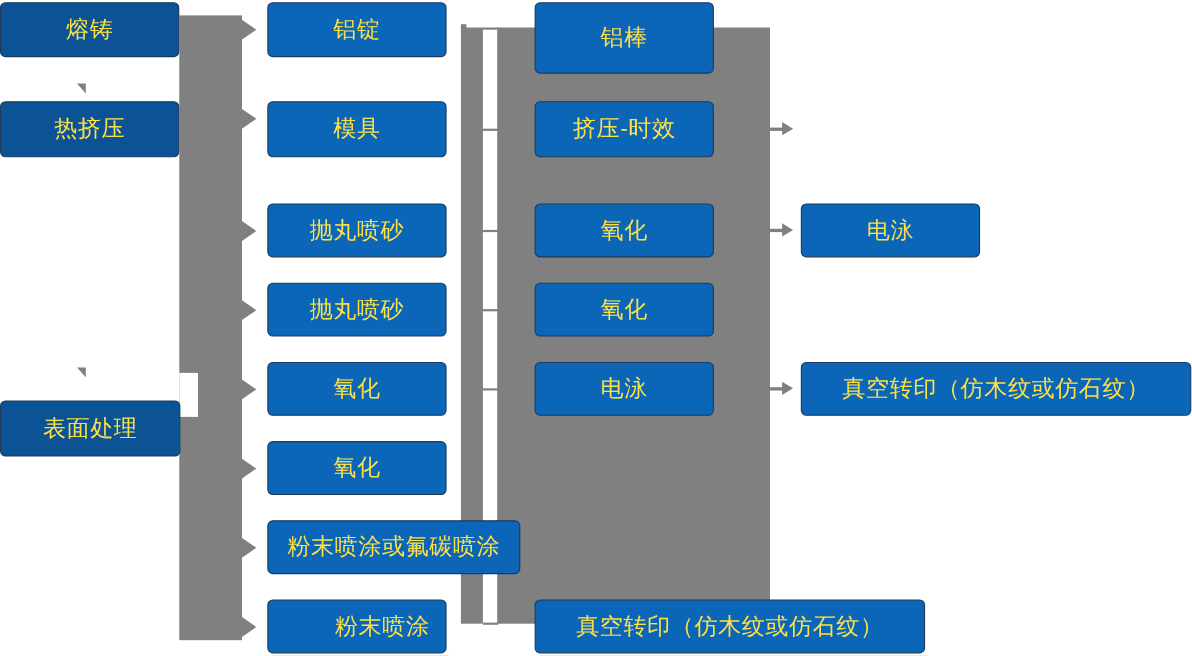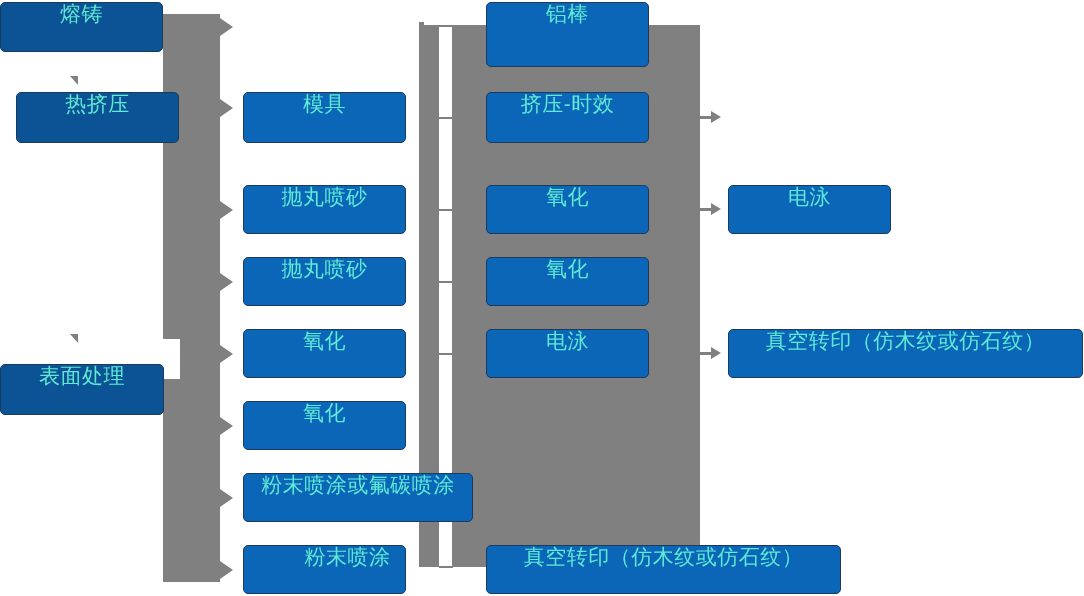--- a/index.html
+++ b/index.html
@@ -45,23 +45,23 @@
     position: absolute;
     background: #808080;
     height: 3px;
     width: 12px;
   }
   
   .node {
     position: absolute;
     box-sizing: border-box;
     display: flex;
-    align-items: flex-start;
+    align-items: center;
     justify-content: center;
-    color: #5eead4;
+    color: #fde047;
     font-size: 21px;
     line-height: 1;
     letter-spacing: 0.5px;
     border: 1px solid #1b3a5c;
     border-radius: 5px;
     white-space: nowrap;
     text-shadow: 0 0 0 rgba(0,0,0,0);
   }
   .node.dark {
     background: #0B5394;
@@ -128,28 +128,31 @@
   <div class="small-arrow-tail" style="left:700px; top:208px;"></div>
   <div class="small-arrow" style="left:711px; top:203px;"></div>
 
   <div class="small-arrow-tail" style="left:700px; top:352px;"></div>
   <div class="small-arrow" style="left:711px; top:347px;"></div>
 
   <div class="node dark" style="left:0px; top:2px; width:163px; height:50px;">
     <span>熔铸</span>
   </div>
 
-  <div class="node dark" style="left:16px; top:92px; width:163px; height:51px;">
+  <div class="node dark" style="left:0px; top:92px; width:163px; height:51px;">
     <span>热挤压</span>
   </div>
 
   <div class="node dark" style="left:0px; top:364px; width:164px; height:51px;">
     <span>表面处理</span>
   </div>
 
+  <div class="node bright" style="left:243px; top:2px; width:163px; height:50px;">
+    <span>铝锭</span>
+  </div>
 
   <div class="node bright" style="left:243px; top:92px; width:163px; height:51px;">
     <span>模具</span>
   </div>
 
   <div class="node bright" style="left:243px; top:185px; width:163px; height:49px;">
     <span>抛丸喷砂</span>
   </div>
 
   <div class="node bright" style="left:243px; top:257px; width:163px; height:49px;">

